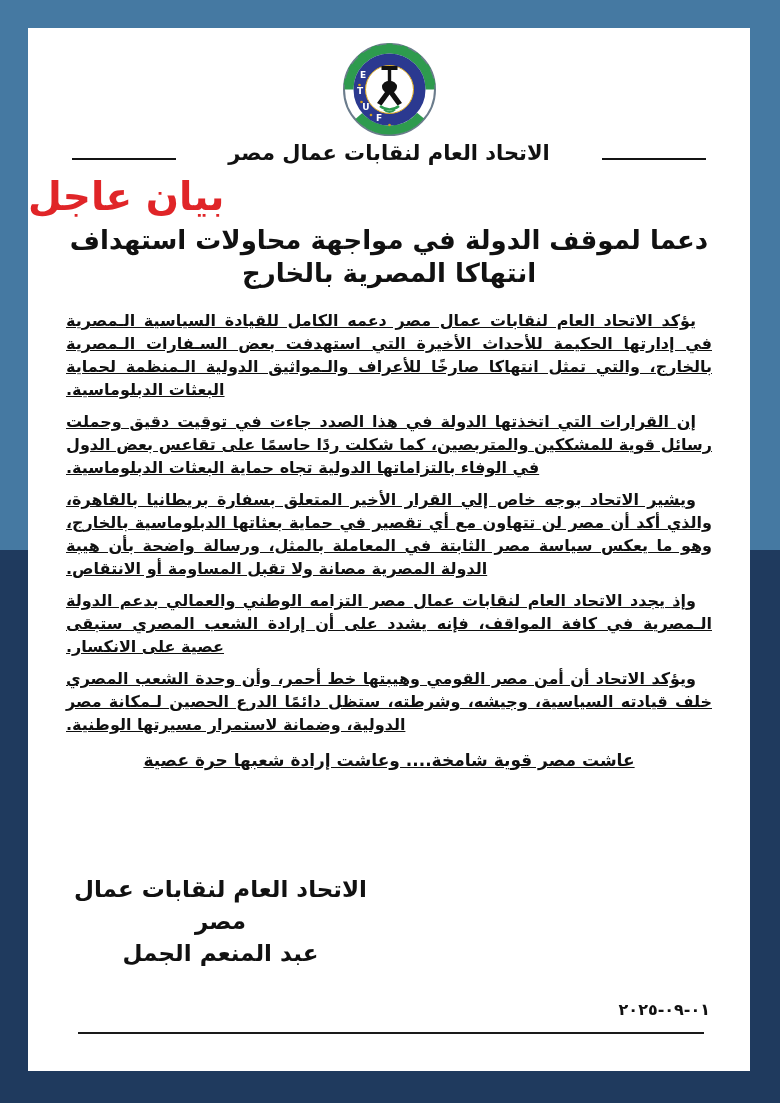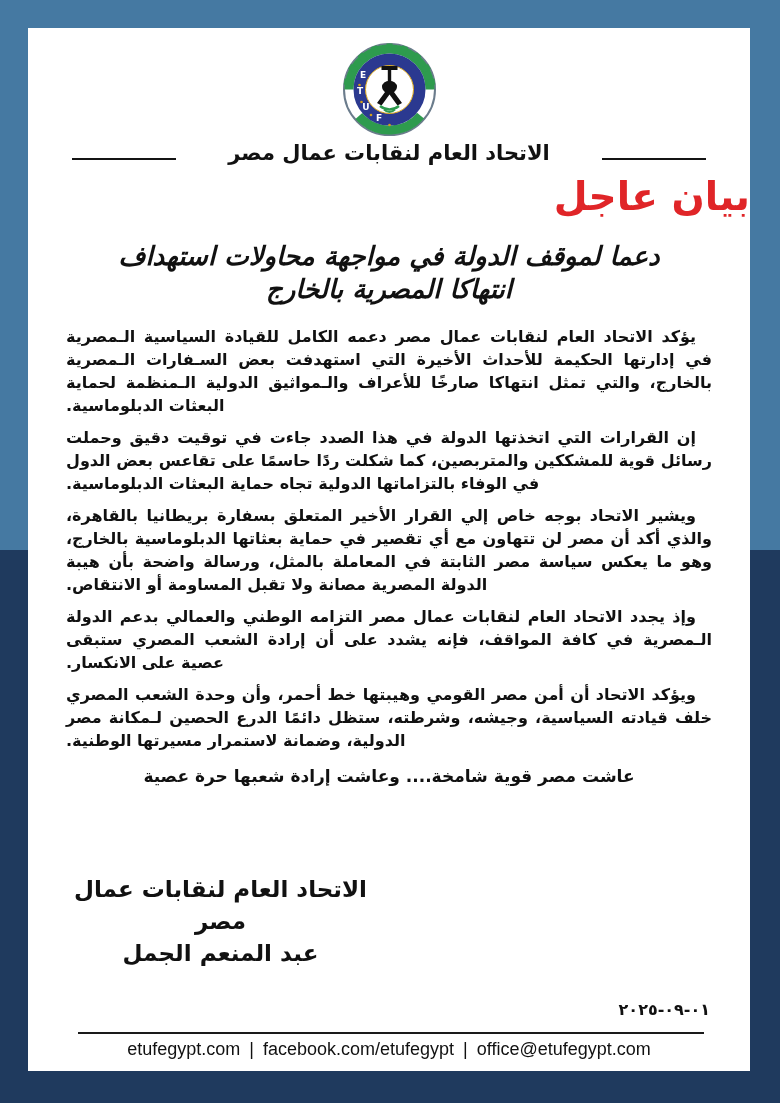--- a/index.html
+++ b/index.html
@@ -9,25 +9,25 @@
   }
   .page {
     position:absolute; left:28px; top:28px; right:30px; bottom:32px;
     background:#ffffff; direction:rtl; color:#111;
     font-family:"DejaVu Sans", sans-serif;
   }
   .logo-wrap { width:95px; height:95px; margin:14px auto 2px; }
   .org-row { display:flex; align-items:flex-end; justify-content:center; margin:4px 42px 0; }
   .org-rule { width:104px; border-top:2.5px solid #141414; margin-bottom:5px; }
   .org-name { font-size:21px; font-weight:bold; margin:0 52px; white-space:nowrap; }
-  .red-title { margin-top:9px; text-align:right; font-size:39px; font-weight:bold; color:#E02528; }
-  .headline { margin-top:21px; text-align:center; font-size:26px; line-height:33px; font-weight:bold;font-style:italic; }
+  .red-title { margin-top:9px; text-align:left; font-size:39px; font-weight:bold; color:#E02528; }
+  .headline { margin-top:5px; text-align:center; font-size:26px; line-height:33px; font-weight:bold; }
   .body-text {
     margin:19px 38px 0; font-size:16px; line-height:23px; font-weight:bold;
-    text-align:justify; text-align-last:left;
+    text-align:justify; text-align-last:left;text-decoration:underline;
   }
   .body-text p { margin:0 0 9px 0; text-indent:16px; }
   .closing { text-align:center; text-align-last:center; font-size:17px; font-weight:bold; margin-top:13px; }
   .signature { position:absolute; top:845px; left:25px; width:335px; text-align:center; font-weight:bold; }
   .sig-title { font-size:20px; line-height:30px; }
   .sig-org   { font-size:23px; line-height:32px; }
   .sig-name  { font-size:23px; line-height:32px; }
   .date-line { position:absolute; top:972px; right:40px; font-size:16px; font-weight:bold;
                direction:ltr; unicode-bidi:bidi-override;text-align:right; }
   .footer-rule { position:absolute; top:1004px; left:50px; right:46px; border-top:2px solid #1a1a1a; }
@@ -119,18 +119,15 @@
     </div>
 
     <div class="signature">
       <div class="sig-org">الاتحاد العام لنقابات عمال مصر</div>
       <div class="sig-name">عبد المنعم الجمل</div>
     </div>
 
     <div class="date-line">٢٠٢٥-٠٩-٠١</div>
 
     <div class="footer-rule"></div>
-    <div class="footer-text">
-      <span>etufegypt.com</span><span class="footer-sep">|</span><span>facebook.com/etufegypt</span><span class="footer-sep">|</span><span>office@etufegypt.com</span>
-    </div>
 
   </div>
 </div>
 
 </body></html>

